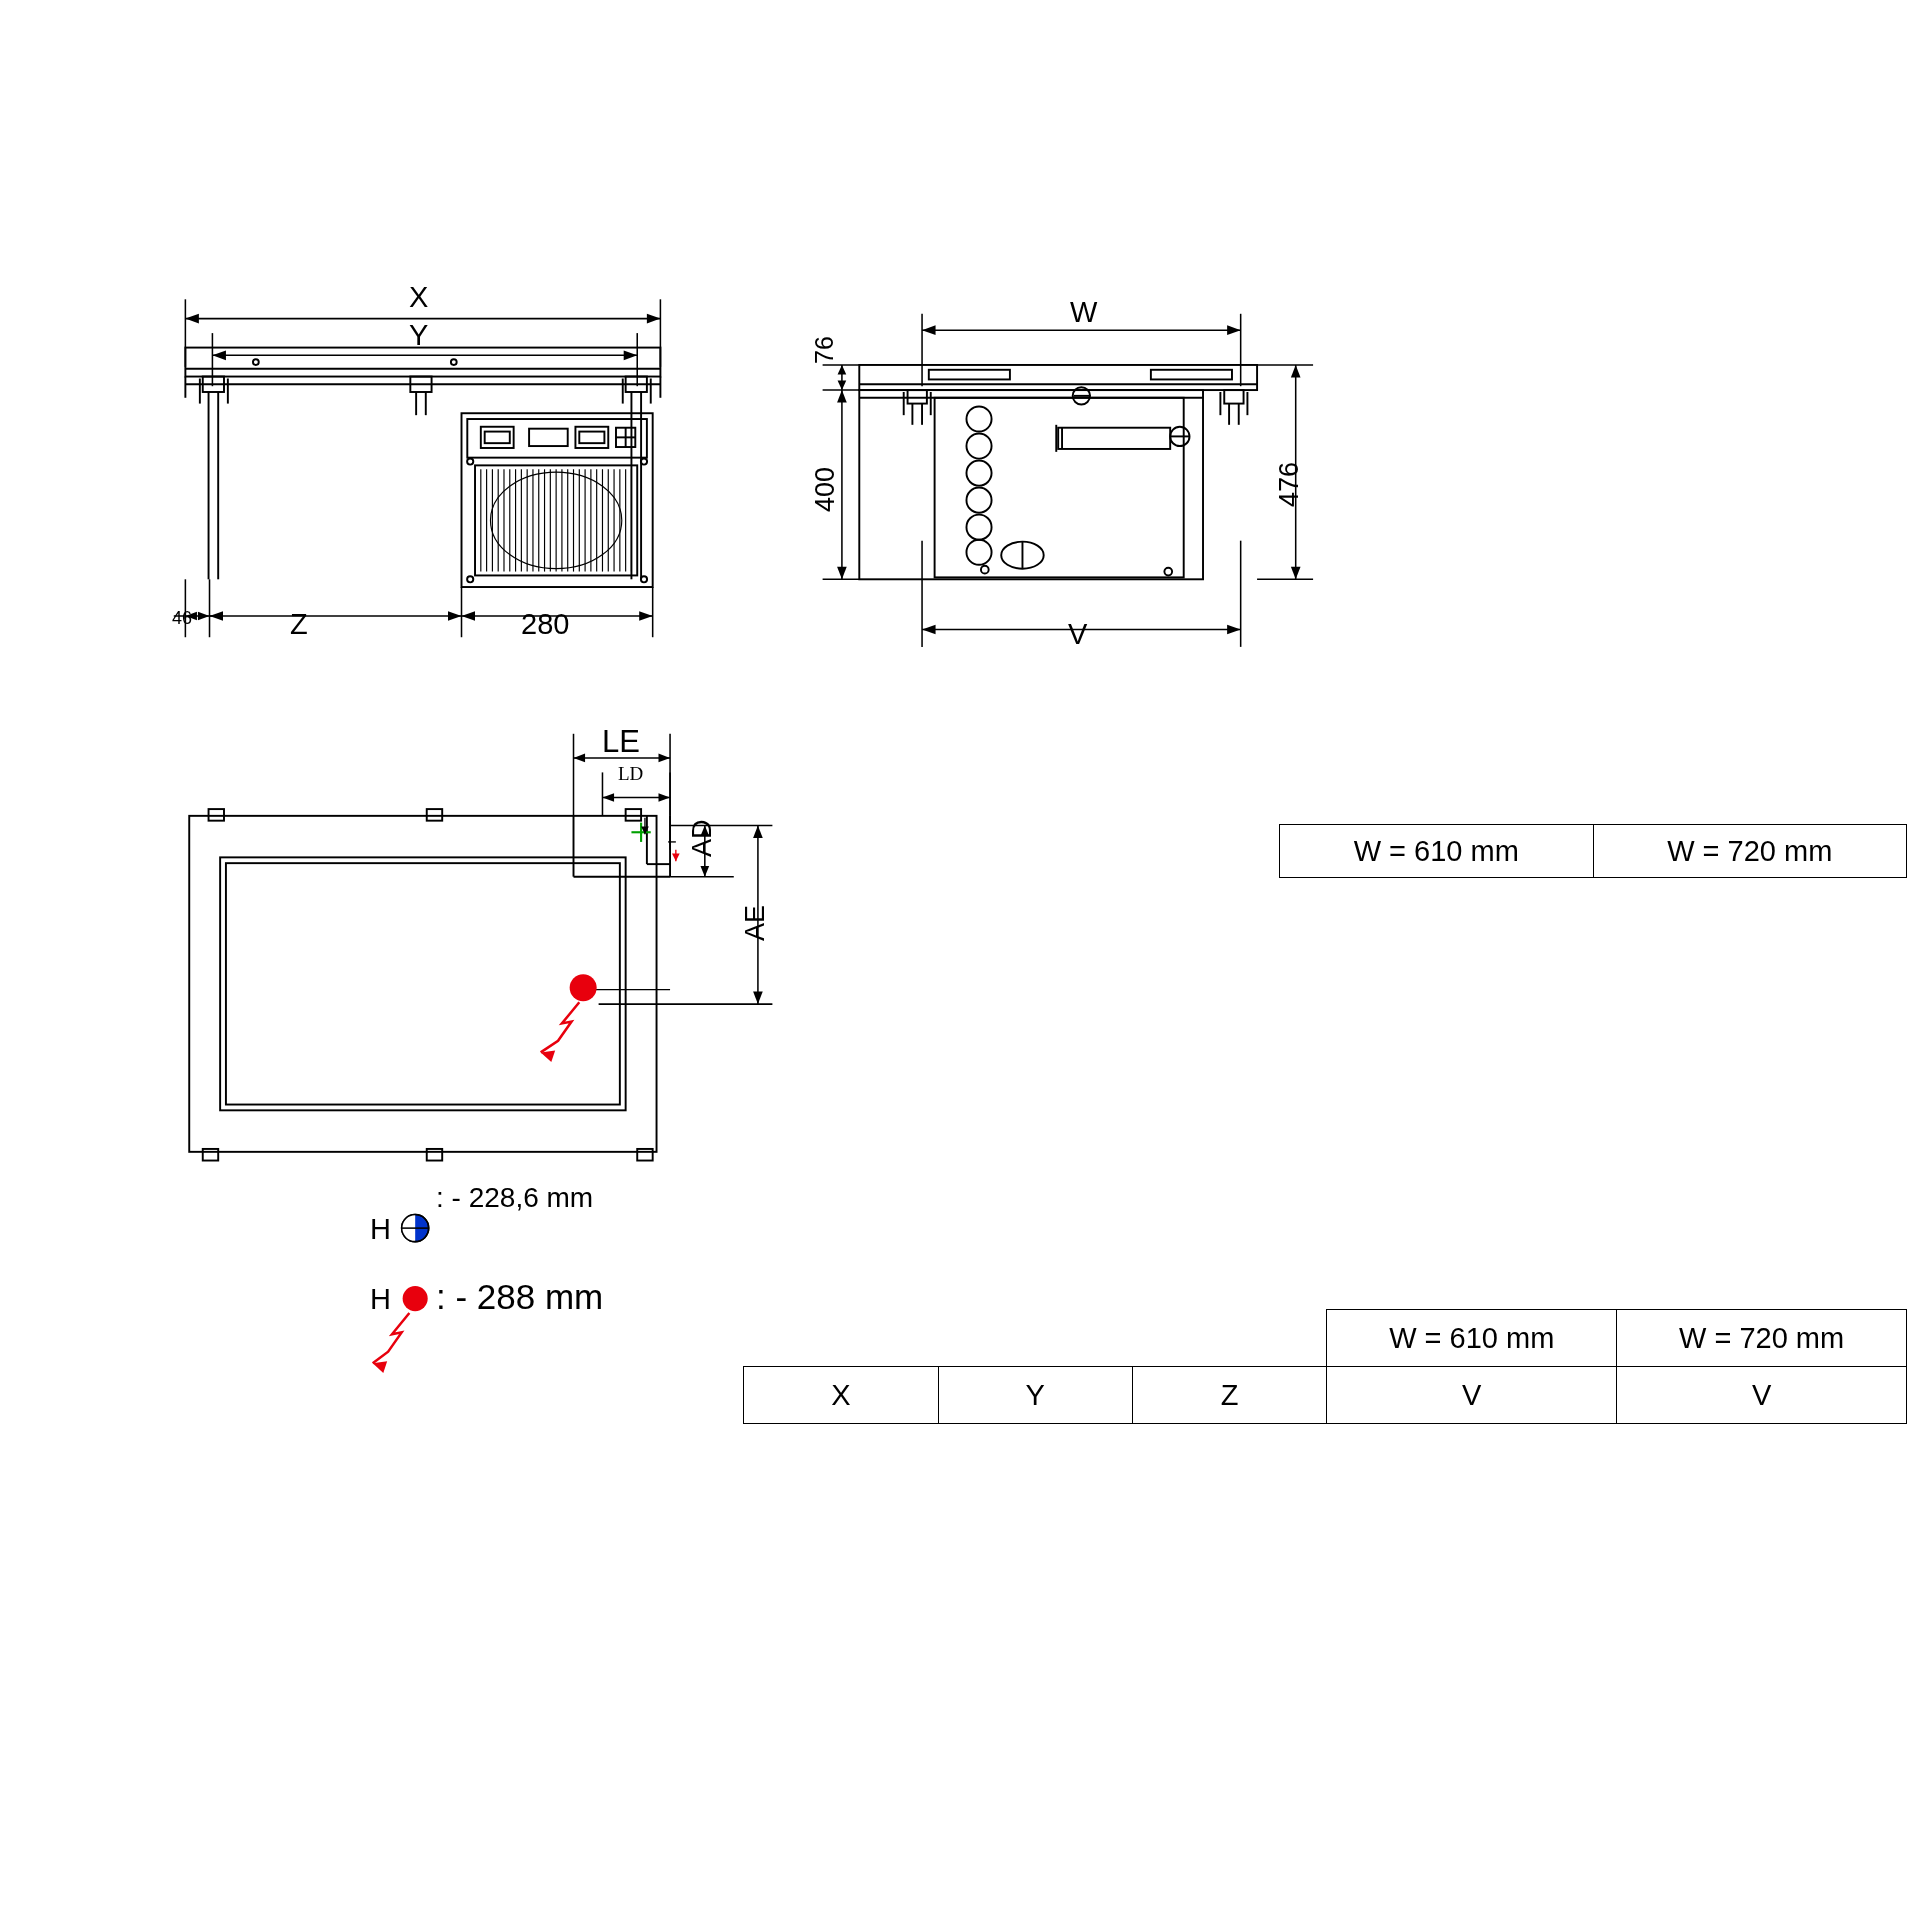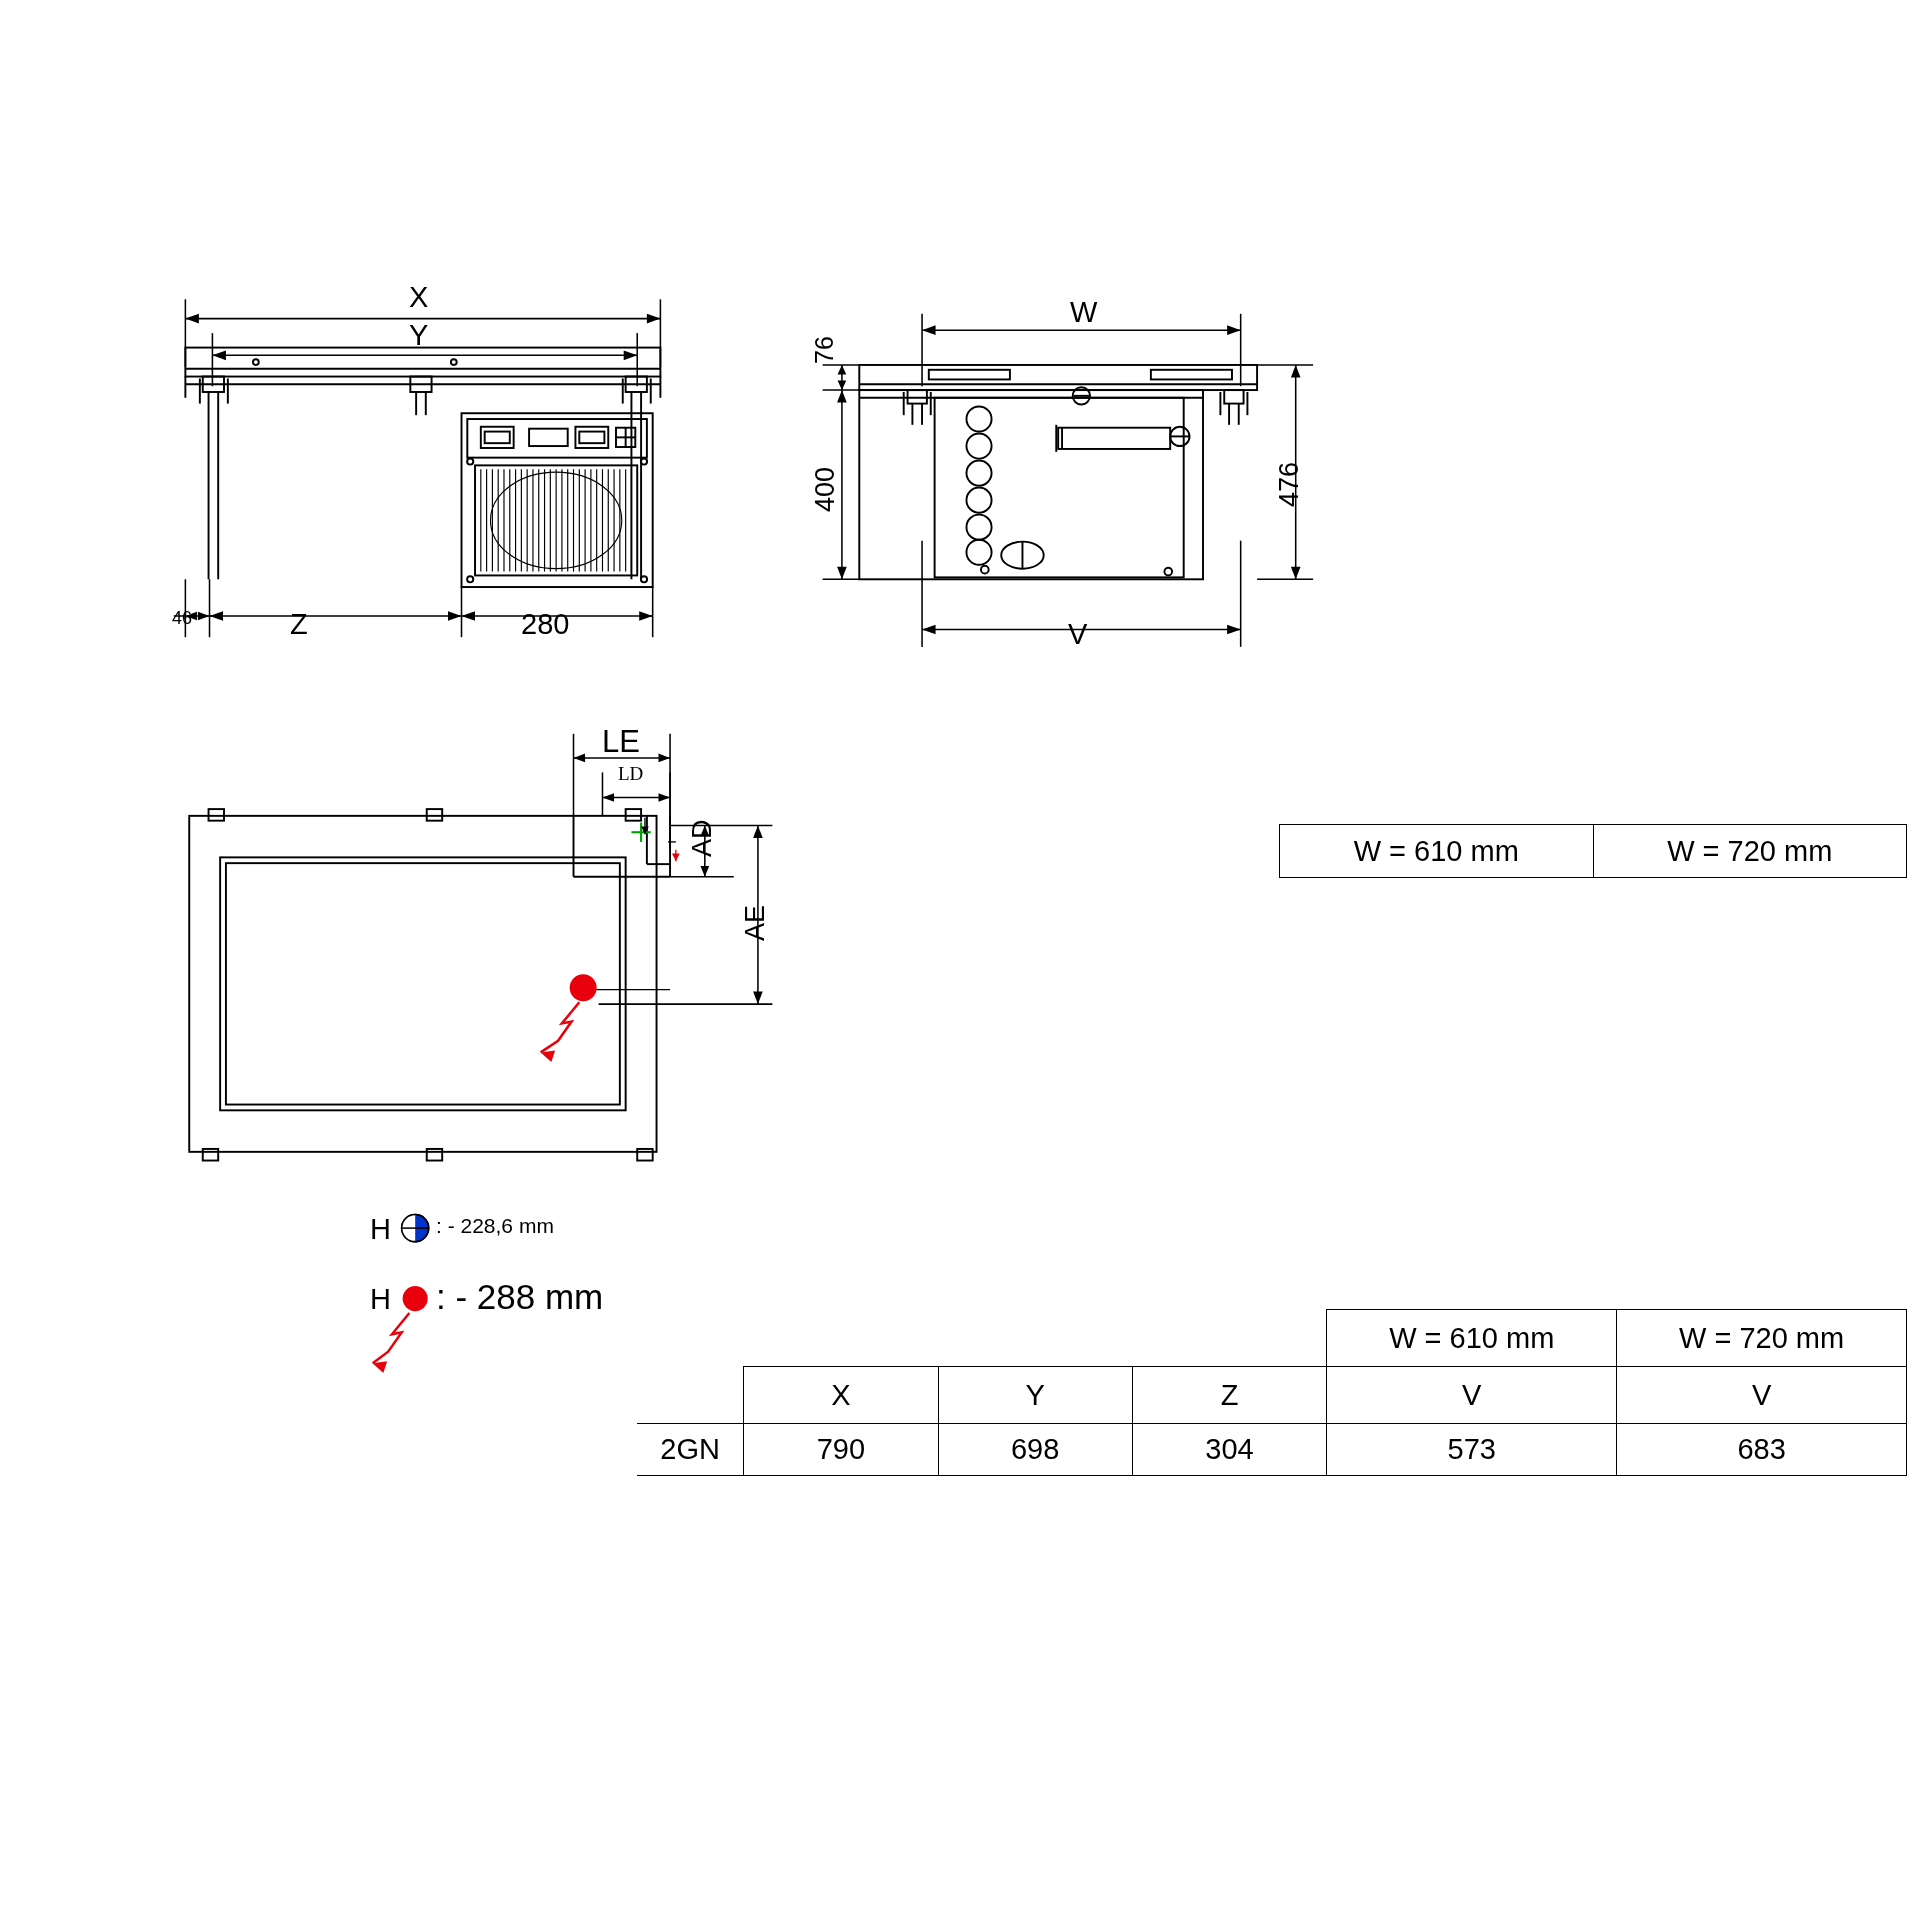--- a/index.html
+++ b/index.html
@@ -306,21 +306,21 @@
 <div class="lbl" style="left:810px;top:364px;font-size:25px;transform:rotate(-90deg);transform-origin:left top;">76</div>
 <div class="lbl" style="left:810px;top:512px;font-size:27px;transform:rotate(-90deg);transform-origin:left top;">400</div>
 <div class="lbl" style="left:1274px;top:507px;font-size:27px;transform:rotate(-90deg);transform-origin:left top;">476</div>
 
 <div class="lbl" style="left:602px;top:724px;font-size:31px;">LE</div>
 <div class="lbl" style="left:618px;top:763px;font-size:19px;font-family:Liberation Serif, serif;">LD</div>
 <div class="lbl" style="left:687px;top:857px;font-size:27px;transform:rotate(-90deg);transform-origin:left top;">AD</div>
 <div class="lbl" style="left:740px;top:941px;font-size:27px;transform:rotate(-90deg);transform-origin:left top;">AE</div>
 
 <div class="lbl" style="left:370px;top:1213px;font-size:29px;">H</div>
-<div class="lbl" style="left:436px;top:1214px;font-size:21px;">: - 228,6 mm</div>
+<div class="lbl" style="left:436px;top:1182px;font-size:28px;">: - 228,6 mm</div>
 <div class="lbl" style="left:370px;top:1283px;font-size:29px;">H</div>
 <div class="lbl" style="left:436px;top:1277px;font-size:35px;">: - 288 mm</div>
 
 <table class="wt" style="position:absolute;left:1279px;top:824px;width:628px;">
   <tbody>
         <tr>
     <td style="width:314px;">W = 610 mm</td>
     <td style="width:314px;">W = 720 mm</td>
   </tr>
 </tbody>
@@ -337,25 +337,17 @@
     <td style="width:270px;padding:11.6px 3.9px;">W = 720 mm</td>
   </tr>
   <tr>
     <td class="noborder"></td>
     <td style="padding:11.6px 3.9px;">X</td>
     <td style="padding:11.6px 3.9px;">Y</td>
     <td style="padding:11.6px 3.9px;">Z</td>
     <td style="padding:11.6px 3.9px;">V</td>
     <td style="padding:11.6px 3.9px;">V</td>
   </tr>
-  <tr>
-    <td style="border-left:none;">2GN</td>
-    <td>790</td>
-    <td>698</td>
-    <td>304</td>
-    <td>573</td>
-    <td>683</td>
-  </tr>
 </tbody>
     </table>
 
 </div>
 
 
 </body></html>

